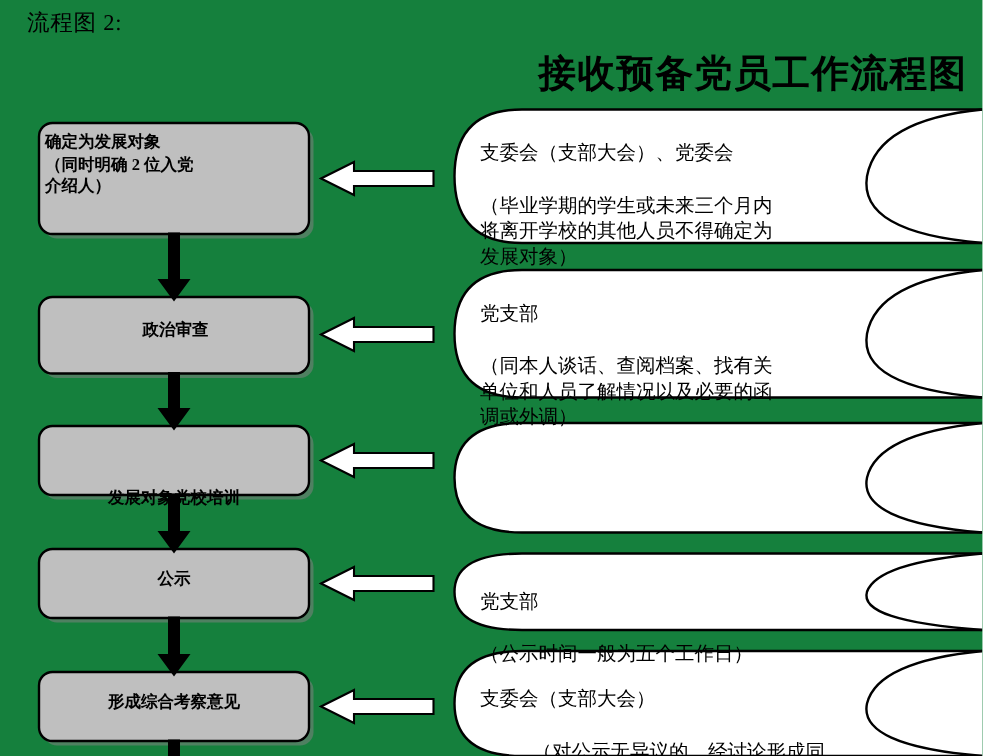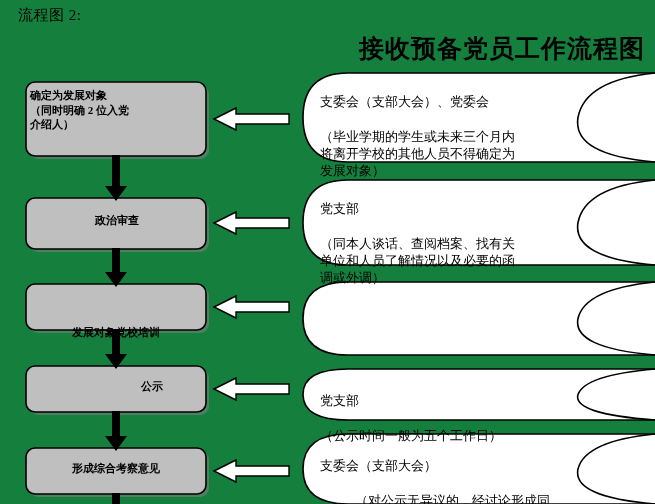--- a/index.html
+++ b/index.html
@@ -165,21 +165,21 @@
       <path d="M 214 471 L 236 460 L 236 466 L 289 466 L 289 476 L 236 476 L 236 482 Z" fill="#ffffff" stroke="#000000" stroke-width="1.4" stroke-linejoin="miter"></path>
     </g>
 
   </svg>
 
   <div class="stage-label multi" style="left:30px; top:88px; width:172px;">确定为发展对象
 （同时明确 2 位入党
 介绍人）</div>
   <div class="stage-label" style="left:26px; top:213px; width:144px;padding-left:19px;">政治审查</div>
   <div class="stage-label" style="left:26px; top:297px; width:180px;margin-top:28px;">发展对象党校培训</div>
-  <div class="stage-label" style="left:26px; top:379px; width:180px;padding-left:36px;">公示</div>
+  <div class="stage-label" style="left:26px; top:379px; width:180px;">公示</div>
   <div class="stage-label" style="left:26px; top:461px; width:180px;">形成综合考察意见</div>
 
   <div class="desc-text" style="left:320px; top:76px; width:265px;">
     <span class="head">支委会（支部大会）、党委会</span>
     <span class="body">（毕业学期的学生或未来三个月内
 将离开学校的其他人员不得确定为
 发展对象）</span>
   </div>
 
   <div class="desc-text" style="left:320px; top:183px; width:265px;">

